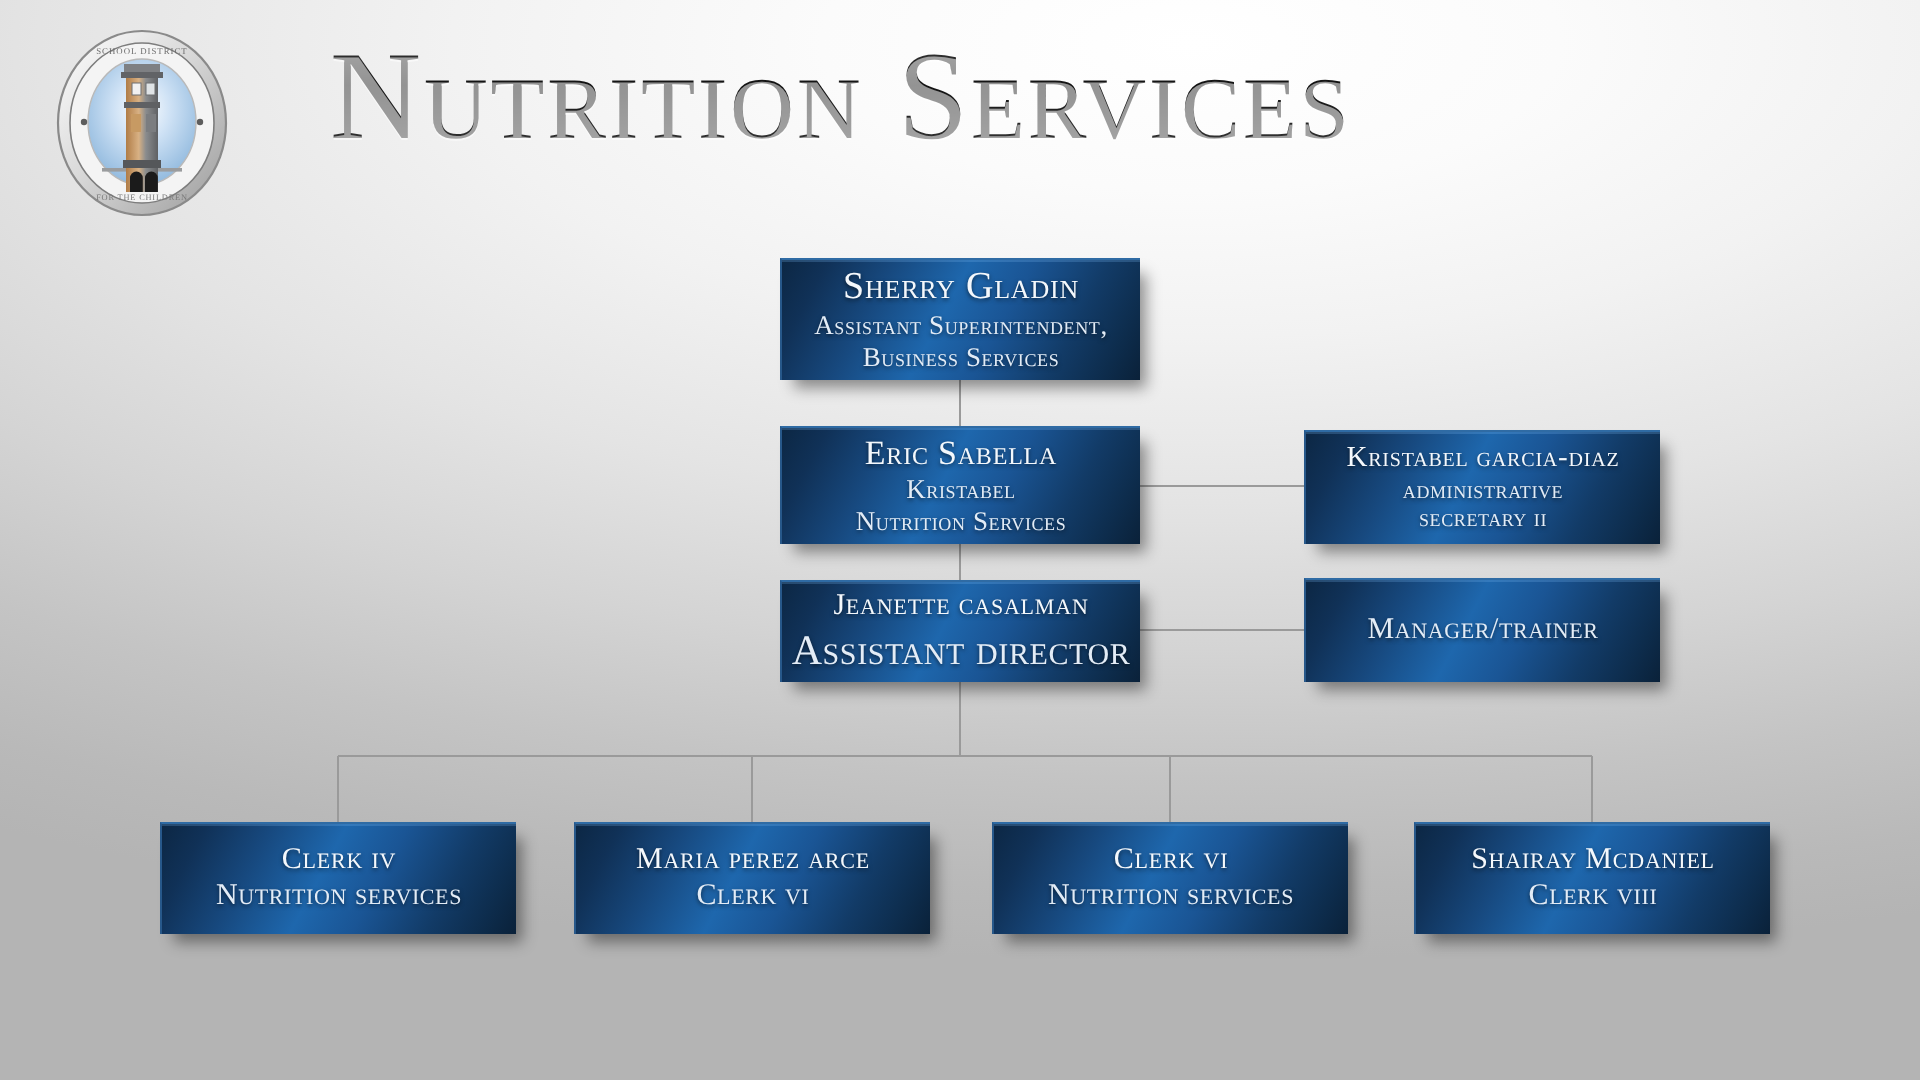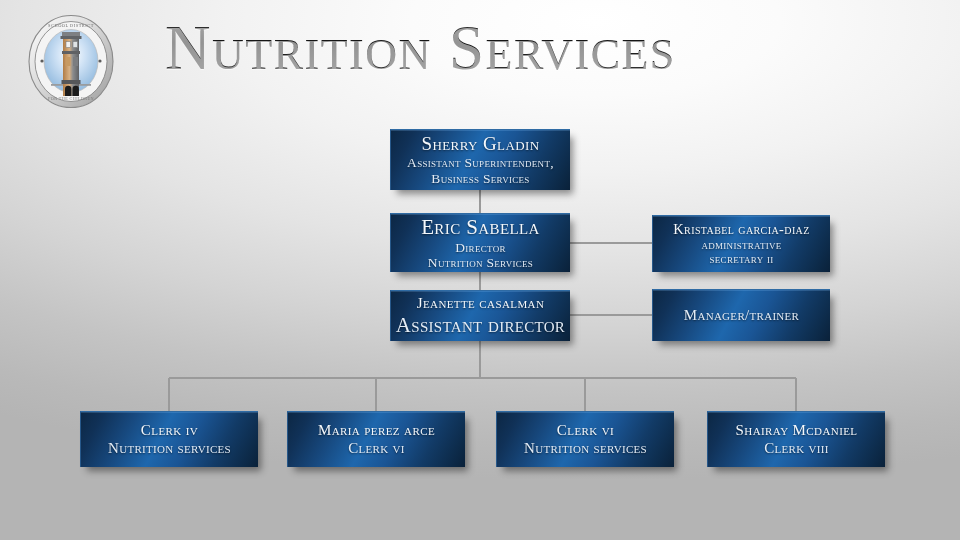--- a/index.html
+++ b/index.html
@@ -89,21 +89,21 @@
     overflow: hidden;
   }
   .node .line {
     font-family: "Liberation Serif", serif;
     font-variant: small-caps;
     line-height: 1.16;
     white-space: nowrap;
     text-shadow: 0 1px 2px rgba(0,0,0,0.55);
   }
   .node .name {
-    font-size: 21px;
+    font-size: 17px;
     letter-spacing: 0.4px;
     color: #f4f8fc;
   }
   .node .sub {
     font-size: 13.5px;
     letter-spacing: 0.3px;
     color: #e3ecf6;
   }
 
   
@@ -212,21 +212,21 @@
   </svg>
 
   <div class="node" id="node-gladin">
     <div class="line name">Sherry Gladin</div>
     <div class="line sub">Assistant Superintendent,</div>
     <div class="line sub">Business Services</div>
   </div>
 
   <div class="node" id="node-sabella">
     <div class="line name">Eric Sabella</div>
-    <div class="line sub">Director</div>
+    <div class="line sub">Kristabel</div>
     <div class="line sub">Nutrition Services</div>
   </div>
 
   <div class="node" id="node-kristabel">
     <div class="line name">Kristabel garcia-diaz</div>
     <div class="line sub">administrative</div>
     <div class="line sub">secretary ii</div>
   </div>
 
   <div class="node" id="node-casalman">

